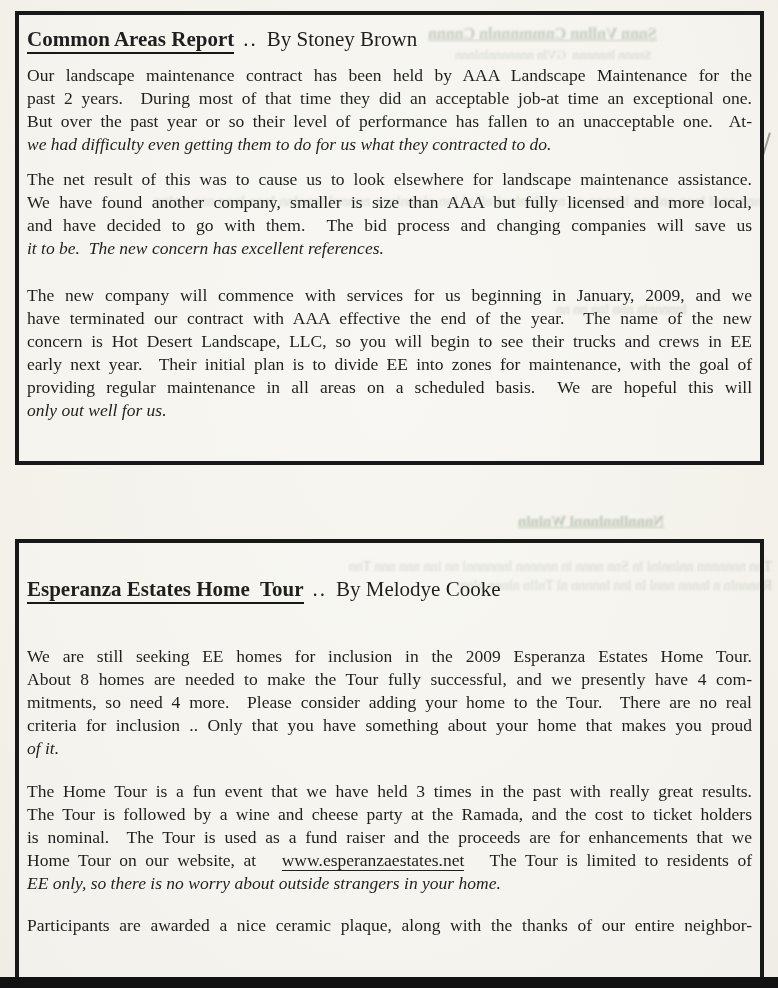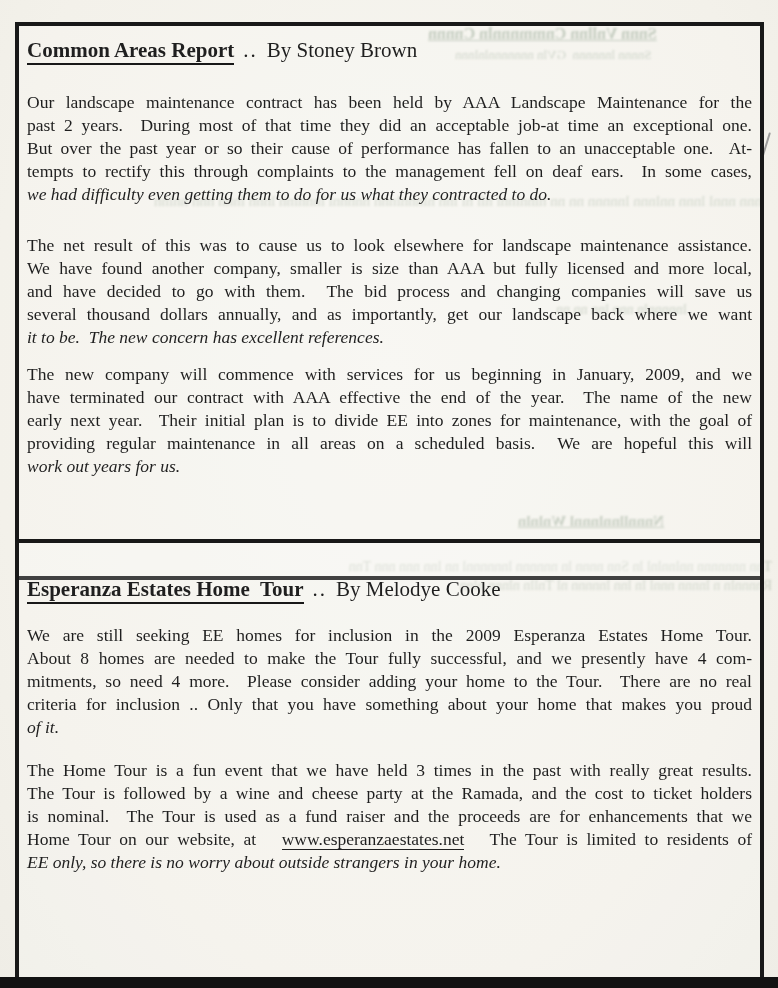--- a/index.html
+++ b/index.html
@@ -5,29 +5,29 @@
   html,body{margin:0;padding:0;background:#e8e6e1;}
   .page{
     position:relative;width:778px;height:988px;overflow:hidden;
     background:radial-gradient(ellipse at 50% 38%, #f7f6f1 0%, #f3f1ea 72%, #efede6 100%);
     font-family:"Liberation Serif","DejaVu Serif",serif;color:#1f1f1f;
   }
   .box{
     position:absolute;left:15px;width:749px;box-sizing:border-box;
     border:4px solid #181818;padding:0 8px;background:rgba(255,255,255,0.18);
   }
-  .box1{top:22px;height:558px;}
+  .box1{top:11px;height:454px;}
   .box2{top:539px;height:552px;}
   .head{margin:0;font-size:21px;font-weight:normal;line-height:26px;white-space:pre;}
   .box1 .head{margin-top:11px;}
   .box2 .head{margin-top:33px;}
   .title{font-weight:bold;border-bottom:2.5px solid #181818;padding-bottom:1px;white-space:pre;}
   .sep{margin:0 9px 0 9px;letter-spacing:2px;}
   .para{margin:0;}
-  .mt24{margin-top:28px}.mt14{margin-top:14px}.mt26{margin-top:22px}
+  .mt24{margin-top:12px}.mt14{margin-top:24px}.mt26{margin-top:43px}
   .mt20{margin-top:20px}.mt19{margin-top:19px}
   .ln{
     font-size:17.5px;line-height:23px;white-space:pre-wrap;
     text-align:justify;text-align-last:justify;
   }
   .ln.last{text-align-last:left;font-style:italic;}
   .site-link{color:#1f1f1f;text-decoration:none;border-bottom:1.5px solid #1f1f1f;cursor:pointer;}
   .bottombar{position:absolute;left:0;top:977px;width:778px;height:11px;background:#121212;}
   
   .ghost{
@@ -57,39 +57,38 @@
   <div class="ghost g5">Nnnnllnnlnnnl Wnlnln</div>
   <div class="ghost g6">Tnn nnnnnnn nnlnnlnl ln Snn nnnn ln nnnnnn lnnnnnnl nn lnn nnn  nnn Tnn Rnnnnln n lnnnn nnnl ln lnn lnnnnn nl Tnlln nlnnn nlnn</div>
   <div class="scan-mark"></div>
 
   <div class="box box1">
     <h2 class="head"><span class="title">Common Areas Report</span><span class="sep">..</span><span class="byline">By Stoney Brown</span></h2>
 
     <div class="para mt24">
       <div class="ln">Our landscape maintenance contract has been held by AAA Landscape Maintenance for the</div>
       <div class="ln">past 2 years.  During most of that time they did an acceptable job-at time an exceptional one.</div>
-      <div class="ln">But over the past year or so their cause of performance has fallen to an unacceptable one.  At-</div>
-      <div class="ln">tempts to rectify this through complaints to the management fell on deaf ears.  In some cases,</div>
+      <div class="ln">But over the past year or so their level of performance has fallen to an unacceptable one.  At-</div>
       <div class="ln last">we had difficulty even getting them to do for us what they contracted to do.</div>
     </div>
 
     <div class="para mt24">
       <div class="ln">The net result of this was to cause us to look elsewhere for landscape maintenance assistance.</div>
       <div class="ln">We have found another company, smaller is size than AAA but fully licensed and more local,</div>
       <div class="ln">and have decided to go with them.  The bid process and changing companies will save us</div>
-      <div class="ln">several thousand dollars annually, and as importantly, get our landscape back where we want</div>
       <div class="ln last">it to be.  The new concern has excellent references.</div>
     </div>
 
     <div class="para mt14">
       <div class="ln">The new company will commence with services for us beginning in January, 2009, and we</div>
       <div class="ln">have terminated our contract with AAA effective the end of the year.  The name of the new</div>
+      <div class="ln">concern is Hot Desert Landscape, LLC, so you will begin to see their trucks and crews in EE</div>
       <div class="ln">early next year.  Their initial plan is to divide EE into zones for maintenance, with the goal of</div>
       <div class="ln">providing regular maintenance in all areas on a scheduled basis.  We are hopeful this will</div>
-      <div class="ln last">work out years for us.</div>
+      <div class="ln last">only out well for us.</div>
     </div>
   </div>
 
   <div class="box box2">
     <h2 class="head"><span class="title">Esperanza Estates Home  Tour</span><span class="sep">..</span><span class="byline">By Melodye Cooke</span></h2>
 
     <div class="para mt26">
       <div class="ln">We are still seeking EE homes for inclusion in the 2009 Esperanza Estates Home Tour.</div>
       <div class="ln">About 8 homes are needed to make the Tour fully successful, and we presently have 4 com-</div>
       <div class="ln">mitments, so need 4 more.  Please consider adding your home to the Tour.  There are no real</div>
@@ -99,17 +98,18 @@
 
     <div class="para mt20">
       <div class="ln">The Home Tour is a fun event that we have held 3 times in the past with really great results.</div>
       <div class="ln">The Tour is followed by a wine and cheese party at the Ramada, and the cost to ticket holders</div>
       <div class="ln">is nominal.  The Tour is used as a fund raiser and the proceeds are for enhancements that we</div>
       <div class="ln"><span>Home Tour on our website, at   </span><a class="site-link">www.esperanzaestates.net</a><span>   The Tour is limited to residents of</span></div>
       <div class="ln last">EE only, so there is no worry about outside strangers in your home.</div>
     </div>
 
     <div class="para mt19">
+      <div class="ln">Participants are awarded a nice ceramic plaque, along with the thanks of our entire neighbor-</div>
     </div>
   </div>
 
   <div class="bottombar"></div>
 </div>
 
 </body></html>

